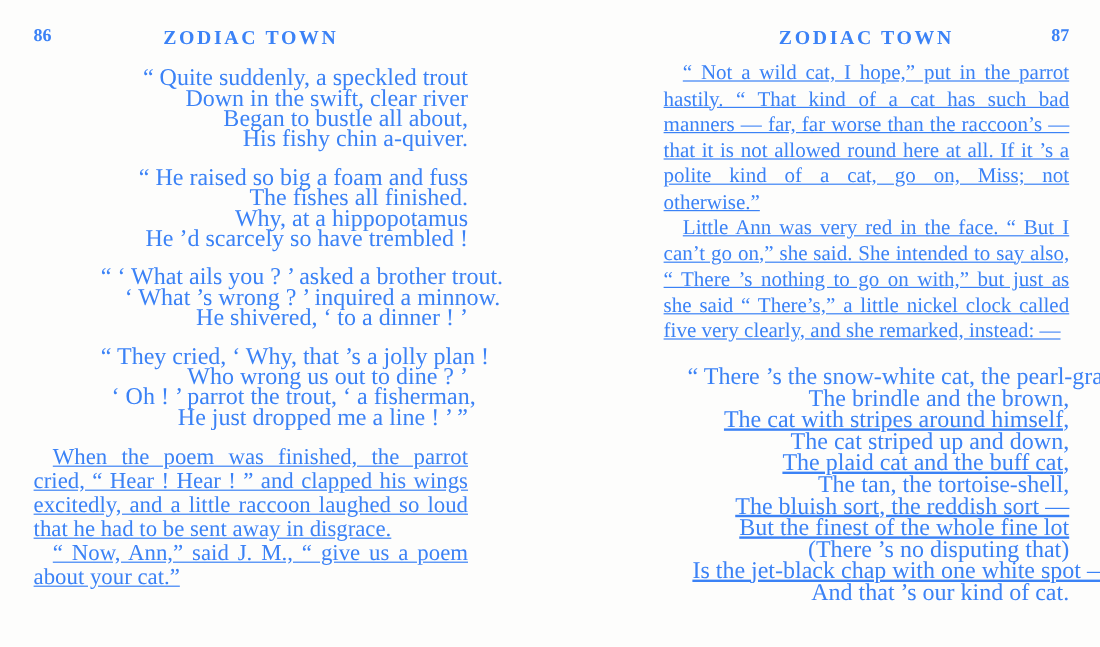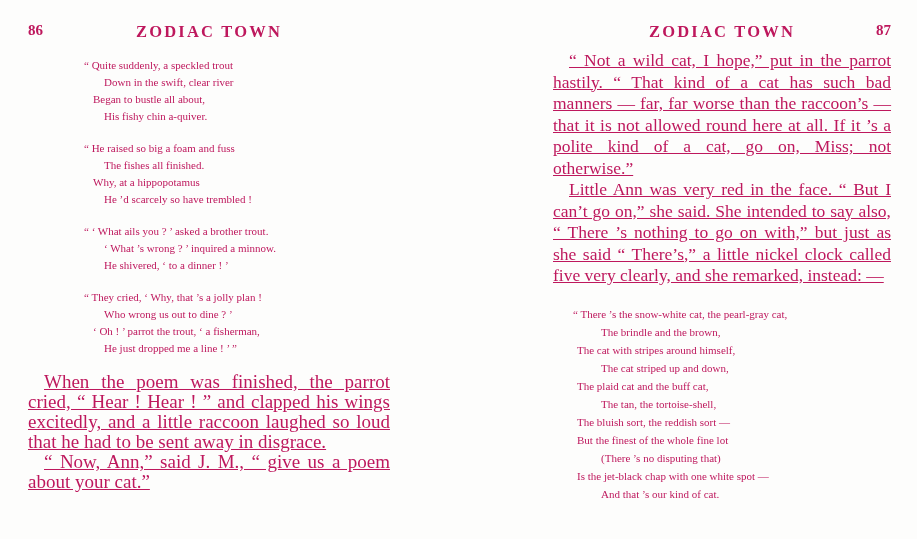--- a/index.html
+++ b/index.html
@@ -1,20 +1,20 @@
 <!DOCTYPE html>
 <html><head>
 <meta charset="utf-8">
 <style>
   html, body { margin:0; padding:0; background:#ffffff; }
   .spread {
     position:relative; width:917px; height:539px;
     background:#fdfdfc; overflow:hidden;
     font-family:"Liberation Serif","DejaVu Serif",serif;
-    color:#be185d;
+    color:#3b82f6;
   }
   .page { position:absolute; top:0; height:539px; }
   .page-left  { left:0;   width:458px; }
   .page-right { left:459px; width:458px; }
 
   .header { position:absolute; top:22px; height:22px; }
   .page-left  .header { left:28px;  width:362px; }
   .page-right .header { left:94px;  width:338px; }
   .running-head {
     display:block; text-align:center; font-weight:bold;
@@ -24,29 +24,29 @@
     position:absolute; top:0; font-weight:bold; font-size:15px;
   }
   .pagenum-left  { left:0; }
   .pagenum-right { right:0; }
 
   .content { position:absolute; }
   .page-left  .content { top:57px; left:28px; width:362px; }
   .page-right .content { top:50px; left:94px; width:338px; }
 
   
-  .poem { font-size:11px; line-height:17px; }
+  .poem { font-size:20px; line-height:17px;text-align:right; }
   .page-left  .poem { padding-left:56px; }
   .page-right .poem { padding-left:20px; margin-top:18px; line-height:18px; }
   .stanza { margin-bottom:15px; }
   .page-right .stanza { margin-bottom:0; }
   .pline { white-space:nowrap; }
   .page-left  .ind1 { margin-left:9px; }
   .page-left  .ind2 { margin-left:20px; }
-  .page-right .ind1 { margin-left:4px; }
+  .page-right .ind1 { margin-left:4px;text-decoration:underline; }
   .page-right .ind2 { margin-left:28px; }
 
   
   .prose { }
   .page-left  .prose { margin-top:14px; font-size:19px;   line-height:20px; }
   .page-right .prose { margin-top:0;    font-size:17.5px; line-height:21.5px; }
   .para {
     margin:0; text-indent:16px;
     text-align:justify; text-justify:inter-word;text-decoration:underline;
   }

